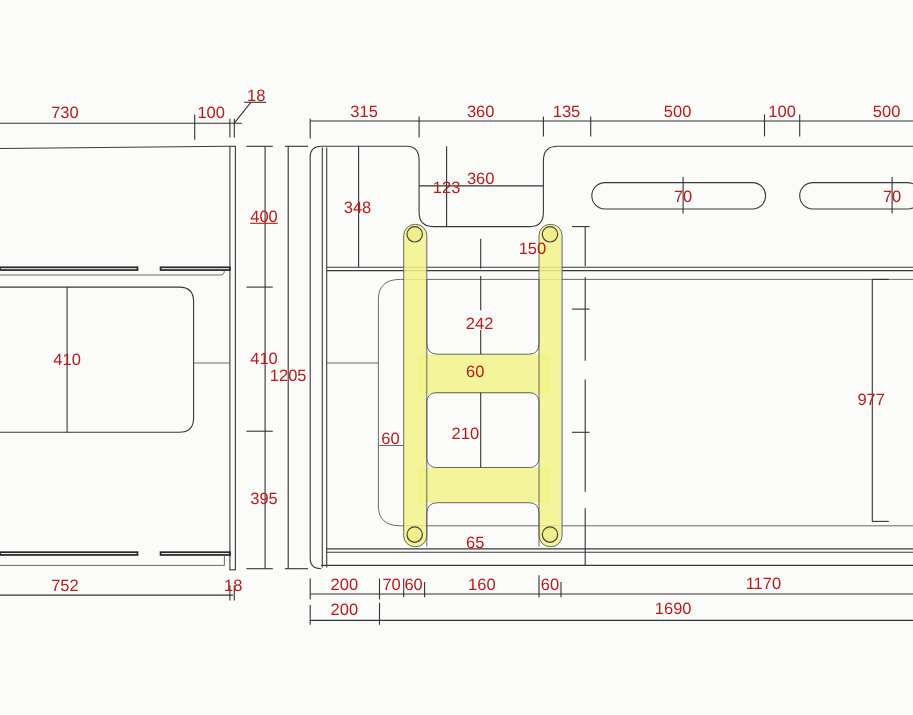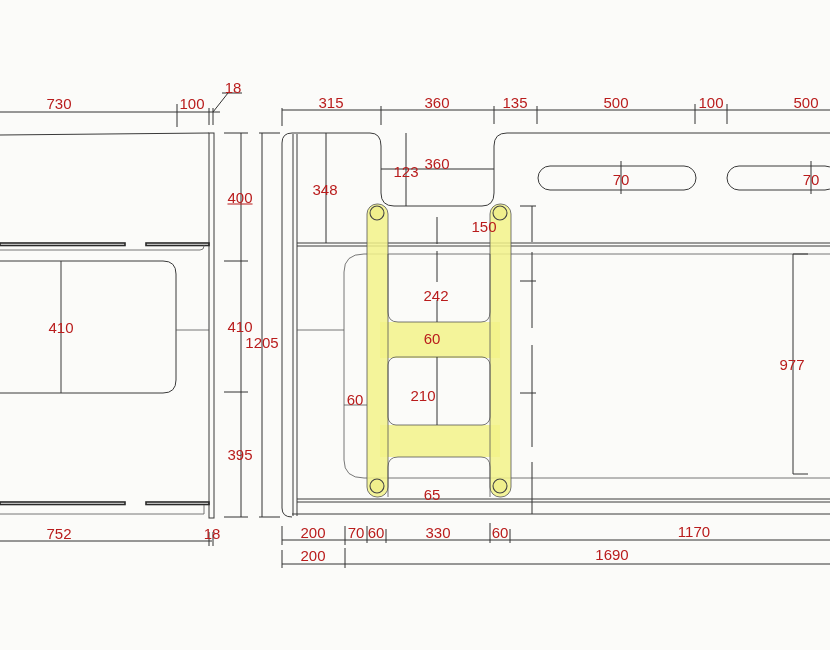--- a/index.html
+++ b/index.html
@@ -181,20 +181,20 @@
 <span class="label" style="left:432px; top:468px;margin-top:26px;">65</span>
 <span class="label" style="left:355px; top:399px;">60</span>
 
 
 <span class="label" style="left:792px; top:364px;">977</span>
 
 
 <span class="label" style="left:313px; top:532px;">200</span>
 <span class="label" style="left:356px; top:532px;">70</span>
 <span class="label" style="left:376px; top:532px;">60</span>
-<span class="label" style="left:438px; top:532px;">330</span>
+<span class="label" style="left:438px; top:532px;">160</span>
 <span class="label" style="left:500px; top:532px;">60</span>
 <span class="label" style="left:694px; top:531px;">1170</span>
 
 
 <span class="label" style="left:313px; top:555px;">200</span>
 <span class="label" style="left:612px; top:554px;">1690</span>
 </div>
 
 </body></html>

